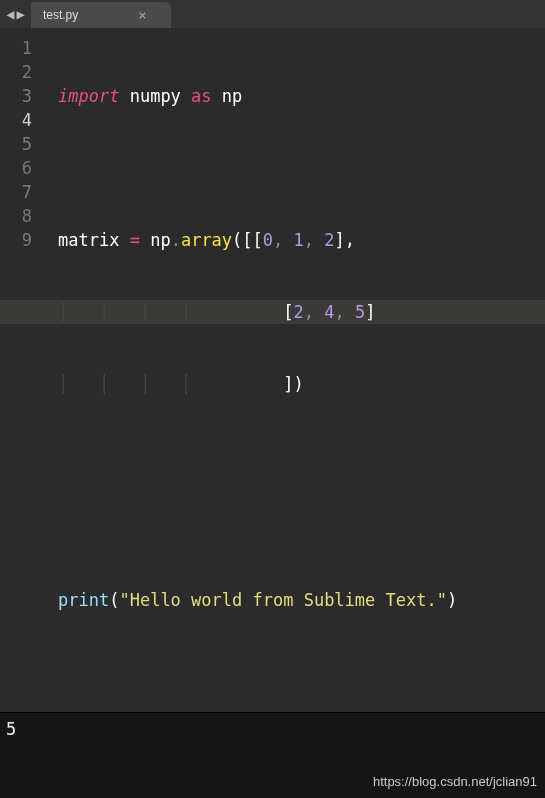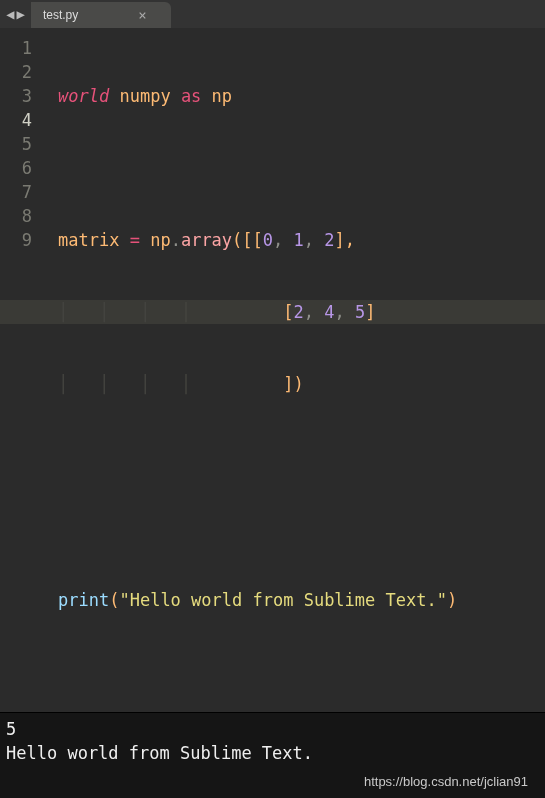--- a/index.html
+++ b/index.html
@@ -57,41 +57,41 @@
     font-size: 17px;
     line-height: 24px;
     padding-top: 8px;
     white-space: pre;
     position: relative;
   }
   .code .line { height: 24px; padding-left: 12px; }
   .line.cur-bg { background: #3a3a36; margin-left: -46px; padding-left: 58px; }
   .k-import { color: #e6527a; font-style: italic; }
   .k-as     { color: #e6527a; }
-  .ident    { color: #fdba74; }
+  .ident    { color: #ffffff; }
   .punct    { color: #8f908a; }
   .op       { color: #e6527a; }
   .func     { color: #9bdcff; }
-  .call     { color: #fca5a5; }
+  .call     { color: #fde047; }
   .num      { color: #b796e6; }
   .str      { color: #e5db7e; }
   .guide { color: #454540; }
   .console {
     height: 86px;
     background: #151515;
     color: #efefef;
     font-size: 17px;
     line-height: 24px;
     padding: 4px 6px;
     position: relative;
     border-top: 1px solid #000;
   }
   .watermark {
     position: absolute;
-    right: 17px;
+    right: 8px;
     bottom: 4px;
     font-family: Arial, sans-serif;
     font-size: 13px;
     color: #c9c9c9;
   }
 </style>
 </head>
 <body>
 
 <div class="titlebar">
@@ -111,28 +111,27 @@
     <div class="ln">2</div>
     <div class="ln">3</div>
     <div class="ln cur">4</div>
     <div class="ln">5</div>
     <div class="ln">6</div>
     <div class="ln">7</div>
     <div class="ln">8</div>
     <div class="ln">9</div>
   </div>
   <div class="code">
-    <div class="line"><span class="k-import">world</span> <span class="ident">numpy</span> <span class="k-as">as</span> <span class="ident">np</span></div>
+    <div class="line"><span class="k-import">import</span> <span class="ident">numpy</span> <span class="k-as">as</span> <span class="ident">np</span></div>
     <div class="line"></div>
     <div class="line"><span class="ident">matrix</span> <span class="op">=</span> <span class="ident">np</span><span class="punct">.</span><span class="call">array</span><span class="ident">([[</span><span class="num">0</span><span class="punct">,</span> <span class="num">1</span><span class="punct">,</span> <span class="num">2</span><span class="ident">],</span></div>
     <div class="line cur-bg"><span class="guide">│   │   │   │</span><span>         </span><span class="ident">[</span><span class="num">2</span><span class="punct">,</span> <span class="num">4</span><span class="punct">,</span> <span class="num">5</span><span class="ident">]</span></div>
     <div class="line"><span class="guide">│   │   │   │</span><span>         </span><span class="ident">])</span></div>
     <div class="line"></div>
     <div class="line"></div>
     <div class="line"><span class="func">print</span><span class="ident">(</span><span class="str">"Hello world from Sublime Text."</span><span class="ident">)</span></div>
   </div>
 </div>
 
 <div class="console">
   <div>5</div>
-  <div>Hello world from Sublime Text.</div>
   <div class="watermark">https://blog.csdn.net/jclian91</div>
 </div>
 
 </body></html>

